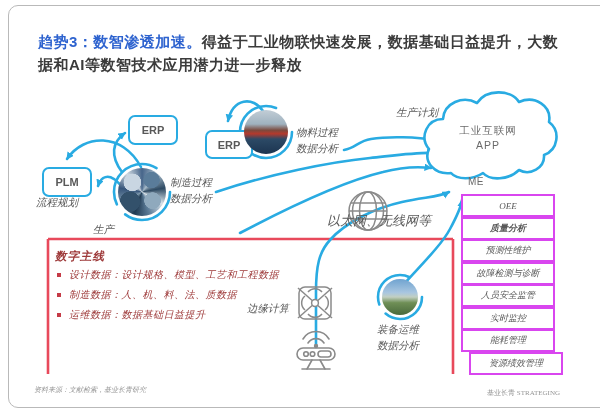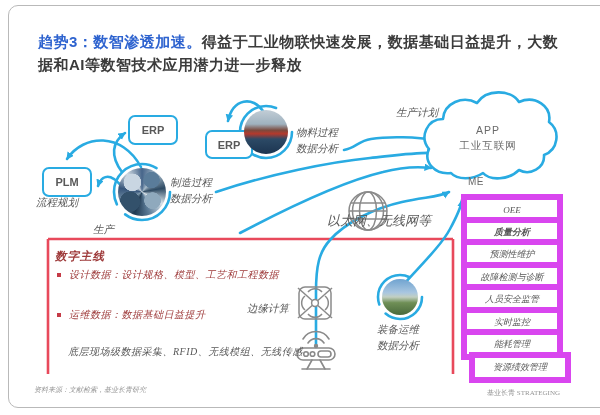--- a/index.html
+++ b/index.html
@@ -20,21 +20,21 @@
       radial-gradient(circle at 30% 30%, #c9d6e2 0 18%, transparent 19%),
       radial-gradient(circle at 70% 25%, #5a7c9a 0 16%, transparent 17%),
       radial-gradient(circle at 25% 70%, #33516b 0 20%, transparent 21%),
       radial-gradient(circle at 72% 68%, #8fa9bd 0 17%, transparent 18%),
       conic-gradient(#46658a,#a8bccb,#2e4a63,#d7e2ea,#5e7d99,#203a52,#7e99ad,#36557a,#cfd9e1,#46658a);}
   .photo.ship{background:linear-gradient(180deg,#c2cdd6 0%,#9fb2bf 32%,#7b4a3e 46%,#b5392c 54%,#2c4a66 66%,#1c3450 100%);}
   .photo.equip{background:linear-gradient(180deg,#6fa3d0 0%,#a9c6e0 38%,#c2cfc2 50%,#6f8f56 66%,#49693c 100%);}
   .cloudtext{left:446px;top:123px;width:84px;text-align:center;color:#6a6a6a;font-size:10.5px;
              line-height:15px;letter-spacing:1px;}
   .me{left:468px;top:176px;font-size:10px;color:#6a6a6a;letter-spacing:0.5px;}
-  .rbox{left:461px;width:90px;height:19px;border:6px solid #d946ef;background:#ffffff;
+  .rbox{left:461px;width:90px;height:19px;border:2px solid #d946ef;background:#ffffff;
         display:flex;align-items:center;justify-content:center;font-size:9px;}
   .rbox span{font-style:italic;font-family:"Liberation Serif",serif;color:#595959;}
   .dthead{left:55px;top:249px;font-size:11.5px;font-weight:bold;font-style:italic;
           font-family:"Liberation Serif",serif;color:#9e3a3a;letter-spacing:1px;}
   .bullet-row{left:57px;display:flex;align-items:flex-start;}
   .bullet-sq{width:4px;height:4px;background:#c53b47;margin-top:5px;margin-right:8px;flex:none;}
   .bullet-tx{font-size:10px;font-style:italic;font-family:"Liberation Serif",serif;color:#9e3a3a;
              letter-spacing:0.5px;}
   .foot{font-size:7px;color:#969696;font-style:italic;font-family:"Liberation Serif",serif;}
   svg{position:absolute;left:0;top:0;}
@@ -137,25 +137,24 @@
   <div class="abs lbl" style="left:93px;top:223px;">生产</div>
   <div class="abs lbl ml" style="left:170px;top:175px;">制造过程
 数据分析</div>
   <div class="abs lbl ml" style="left:296px;top:125px;">物料过程
 数据分析</div>
   <div class="abs lbl" style="left:396px;top:106px;">生产计划</div>
   <div class="abs lbl" style="left:282px;top:212px;font-size:13px;margin-left:45px;">以太网、无线网等</div>
   <div class="abs lbl" style="left:247px;top:302px;">边缘计算</div>
   <div class="abs lbl ml" style="left:377px;top:322px;line-height:16px;">装备运维
 数据分析</div>
-  <div class="abs lbl" style="left:68px;top:345px;font-size:10px;letter-spacing:0.5px;">底层现场级数据采集、RFID、无线模组、无线传感</div>
 
   <div class="abs cloudtext">
+    <div>工业互联网</div>
     <div>APP</div>
-    <div>工业互联网</div>
   </div>
   <div class="abs me">ME</div>
 
   <div class="abs rbox" style="top:194px;">
       <span>OEE</span>
     </div>
   <div class="abs rbox" style="top:217px;font-weight:bold;">
       <span>质量分析</span>
     </div>
   <div class="abs rbox" style="top:239px;">
@@ -175,20 +174,24 @@
     </div>
   <div class="abs rbox" style="top:352px;margin-left:8px;">
       <span>资源绩效管理</span>
     </div>
 
   <div class="abs dthead">数字主线</div>
   <div class="abs bullet-row" style="top:268px;">
     <span class="bullet-sq"></span>
     <span class="bullet-tx">设计数据：设计规格、模型、工艺和工程数据</span>
   </div>
+  <div class="abs bullet-row" style="top:288px;">
+    <span class="bullet-sq"></span>
+    <span class="bullet-tx">制造数据：人、机、料、法、质数据</span>
+  </div>
   <div class="abs bullet-row" style="top:308px;">
     <span class="bullet-sq"></span>
     <span class="bullet-tx">运维数据：数据基础日益提升</span>
   </div>
 
   <div class="abs foot" style="left:34px;top:385px;">资料来源：文献检索，基业长青研究</div>
   <div class="abs foot" style="left:470px;top:388px;width:90px;text-align:right;font-style:normal;">基业长青 STRATEGING</div>
 </div>
 
 </body></html>

